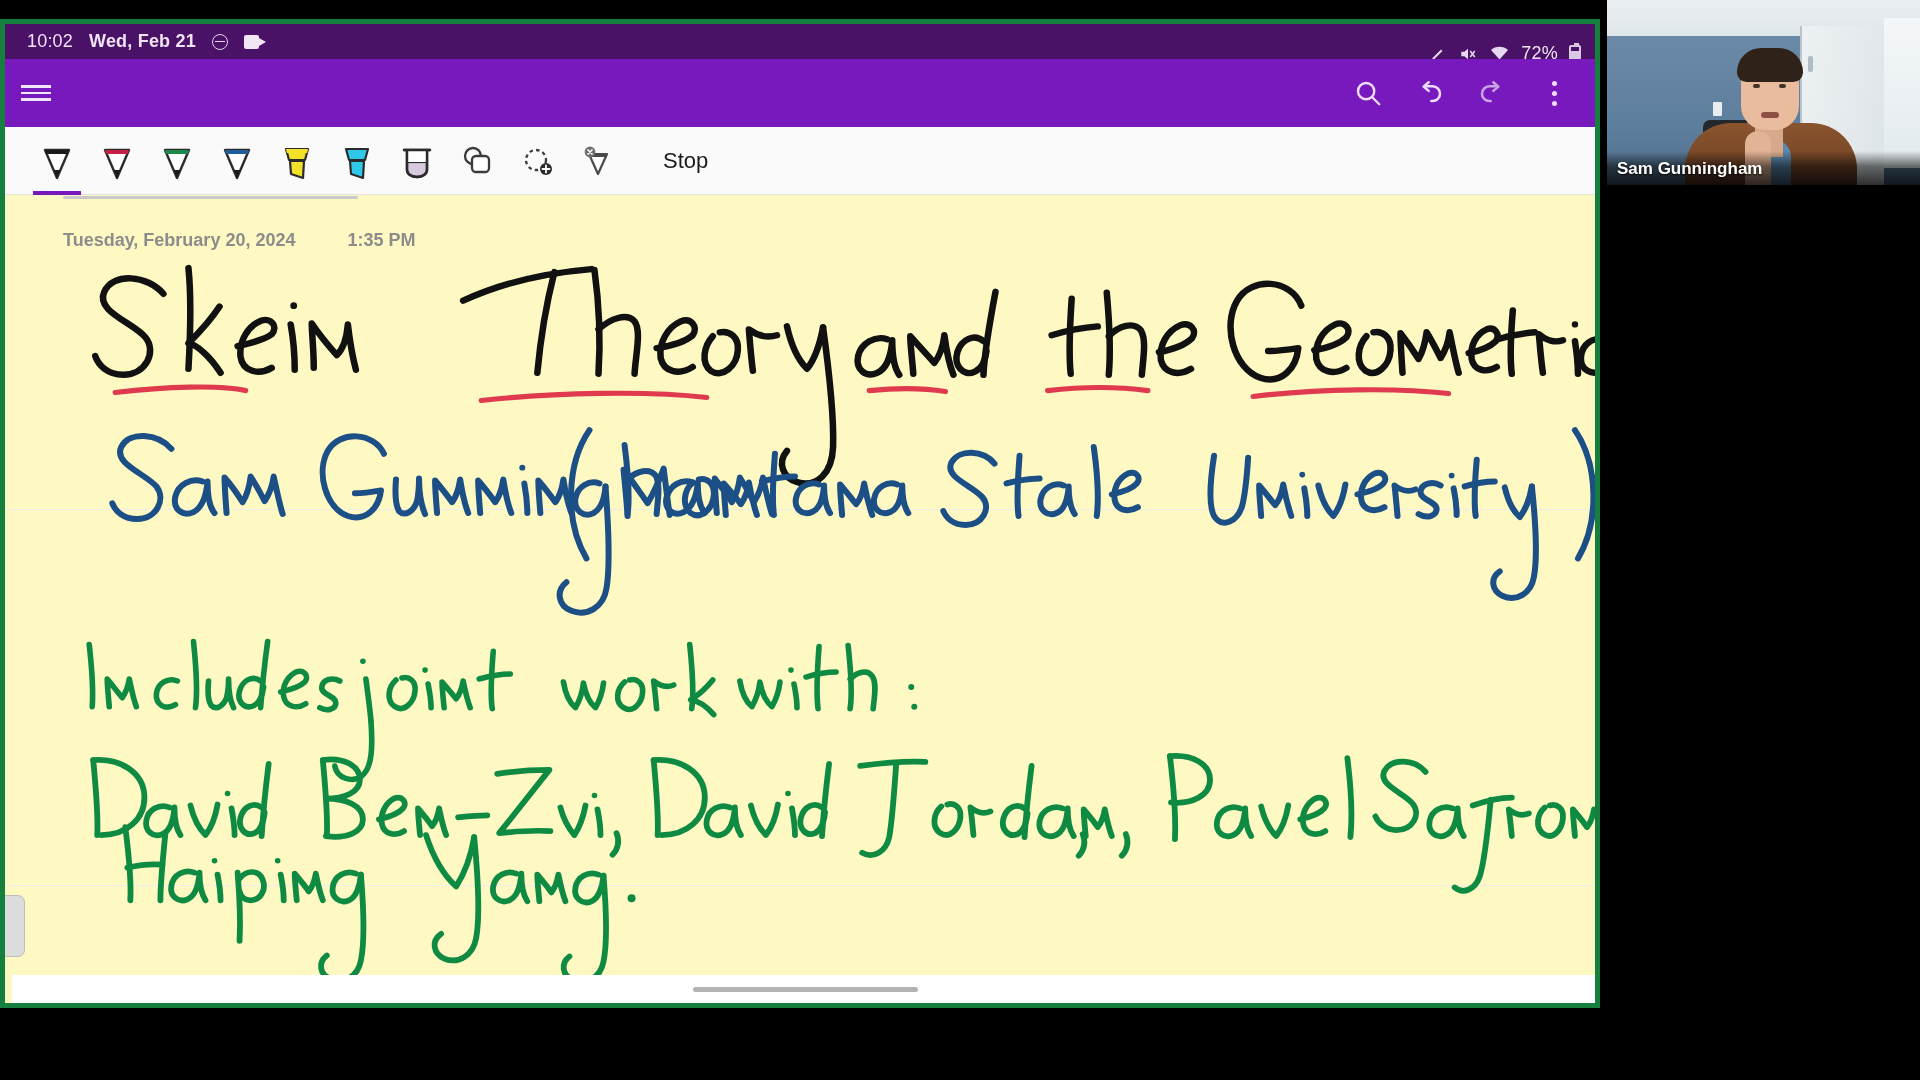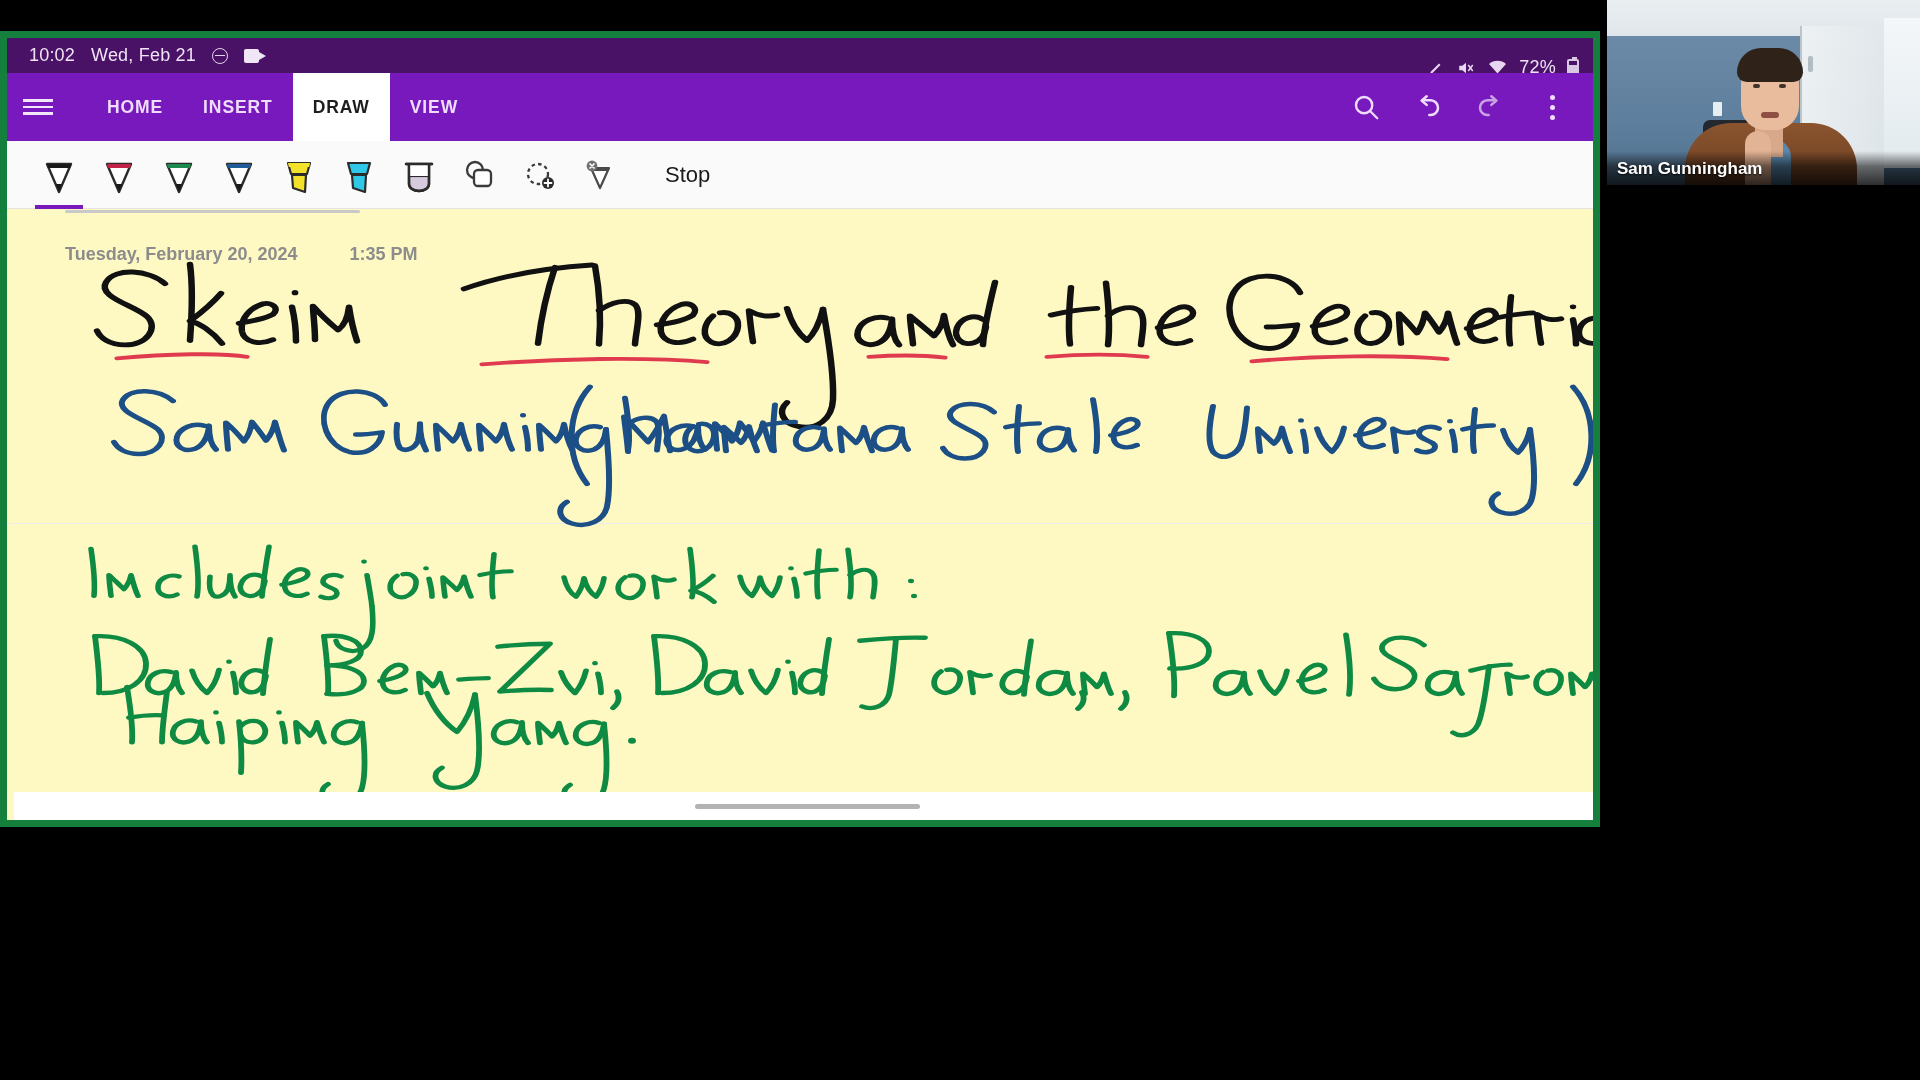--- a/index.html
+++ b/index.html
@@ -7,39 +7,39 @@
   html, body {
     width: 1920px; height: 1080px;
     background: #000;
     font-family: "Liberation Sans", sans-serif;
     overflow: hidden;
   }
   .stage { position: relative; width: 1920px; height: 1080px; background: #000; }
 
   
   .share-frame {
-    position: absolute; left: 0; top: 31px;
-    width: 1600px; height: 796px;
-    border: 7px solid #15803d;
+    position: absolute; left: 0; top: 19px;
+    width: 1600px; height: 989px;
+    border: 5px solid #15803d;
     background: #ffffff;
   }
   .share-inner { position: relative; width: 100%; height: 100%; background:#fff; overflow:hidden; }
 
   
   .statusbar {
     position: absolute; left:0; top:0; width: 100%; height: 35px;
     background: #4a1266; color: #efe3f5;
     display: flex; align-items: center; justify-content: space-between;
     padding: 0 14px 0 22px;
     font-size: 18px; letter-spacing: .2px;
   }
   .sb-left { display:flex; align-items:center; gap: 16px; }
   .sb-right { display:flex; align-items:center; gap: 11px; margin-top: 24px; }
   .sb-time { font-weight: 400; }
-  .sb-date { font-weight: 400; }
+  .sb-date { font-weight: 700; }
   .icon-dnd {
     width: 16px; height: 16px; border-radius: 50%;
     border: 1.8px solid #e3d3ec; position: relative;
   }
   .icon-dnd::after {
     content:""; position:absolute; left:2px; top:6px; width:10px; height:1.8px; background:#e3d3ec;
   }
   .icon-cam {
     width: 22px; height: 14px; position: relative;
   }
@@ -238,26 +238,20 @@
         </div>
       </div>
 
       <div class="appbar">
         <div class="hamburger">
           <div>
               <span></span>
               <span></span>
               <span></span>
             </div>
-        </div>
-        <div class="ribbon-tabs">
-          <div class="rtab">HOME</div>
-          <div class="rtab">INSERT</div>
-          <div class="rtab active">DRAW</div>
-          <div class="rtab">VIEW</div>
         </div>
         <div class="appbar-spacer"></div>
         <div class="appbar-actions">
           <div class="abtn">
             <svg width="30" height="30" viewBox="0 0 24 24">
               <circle cx="10.5" cy="10.5" r="6.5" stroke="#f0dcfd" stroke-width="1.9" fill="none"></circle>
               <path d="M15.4 15.4L21 21" stroke="#f0dcfd" stroke-width="1.9" stroke-linecap="round"></path>
             </svg>
           </div>
           <div class="abtn">

